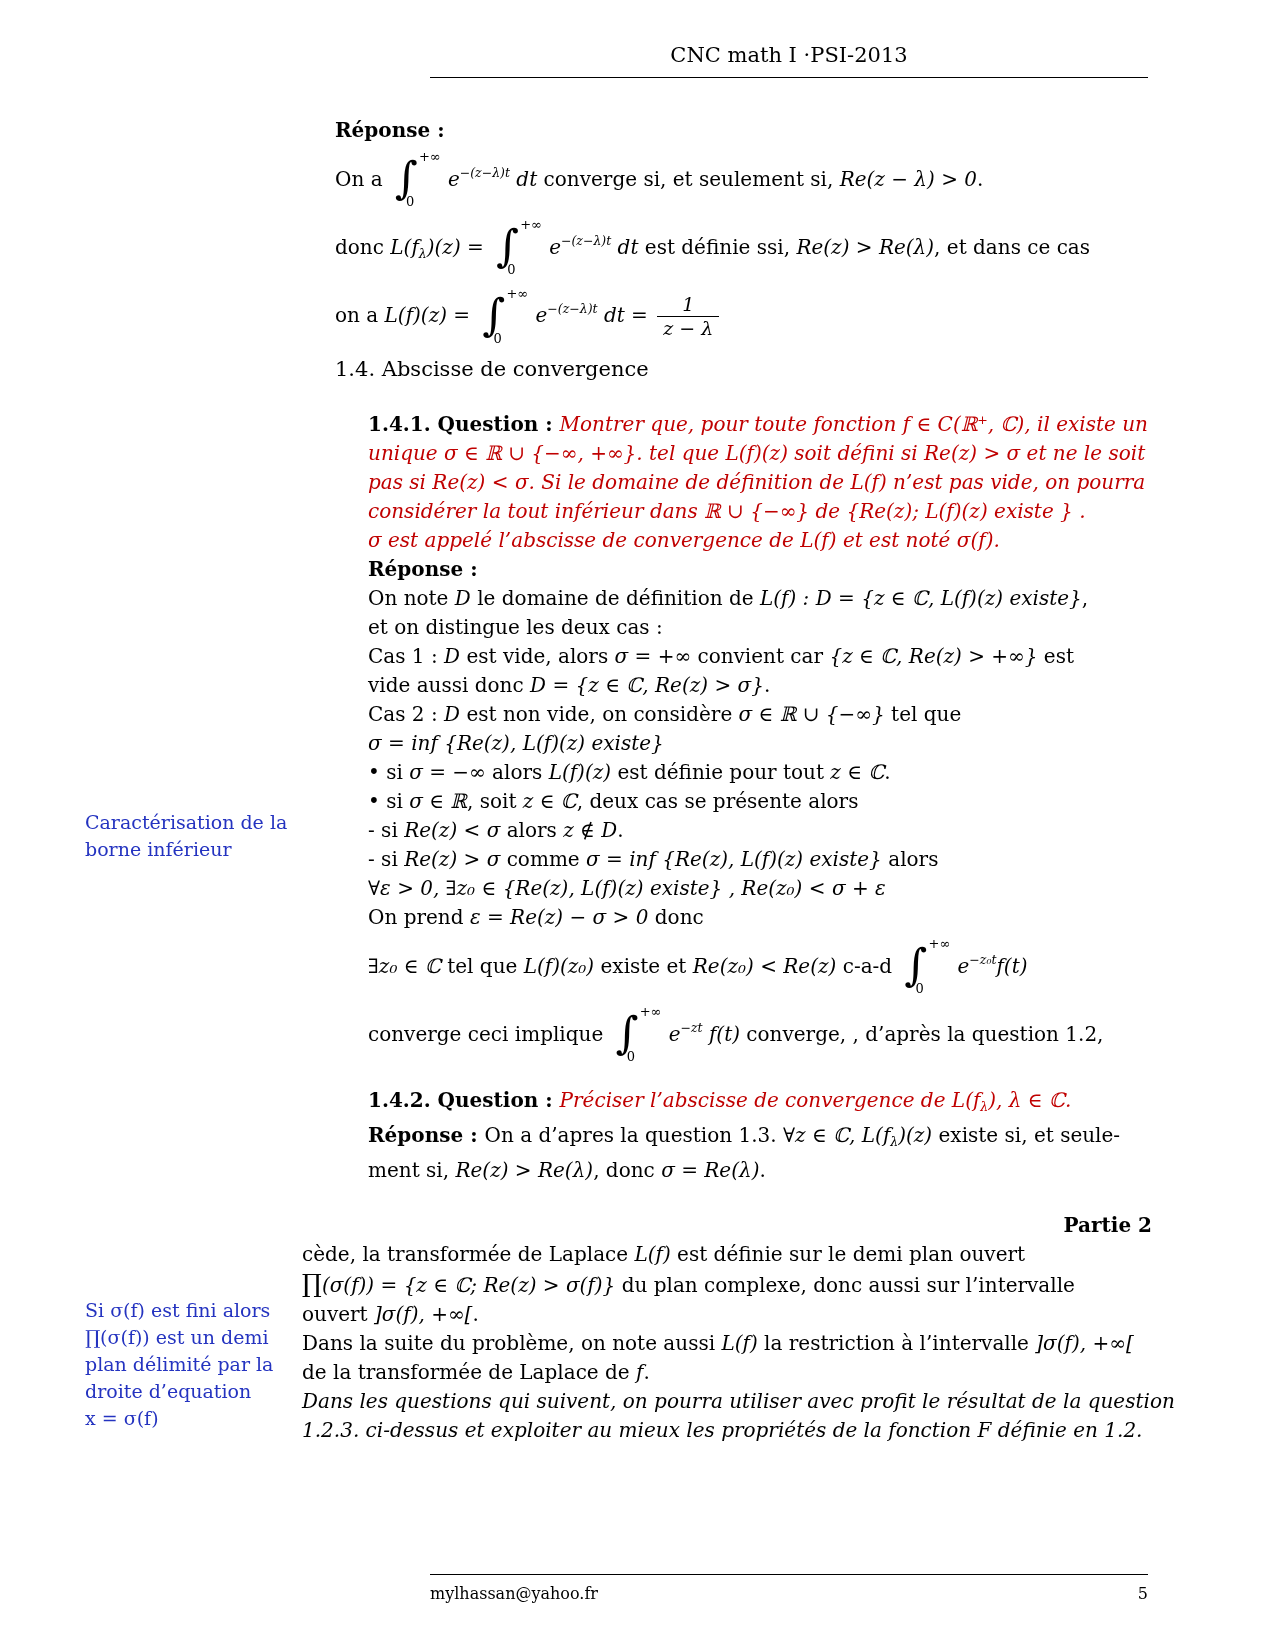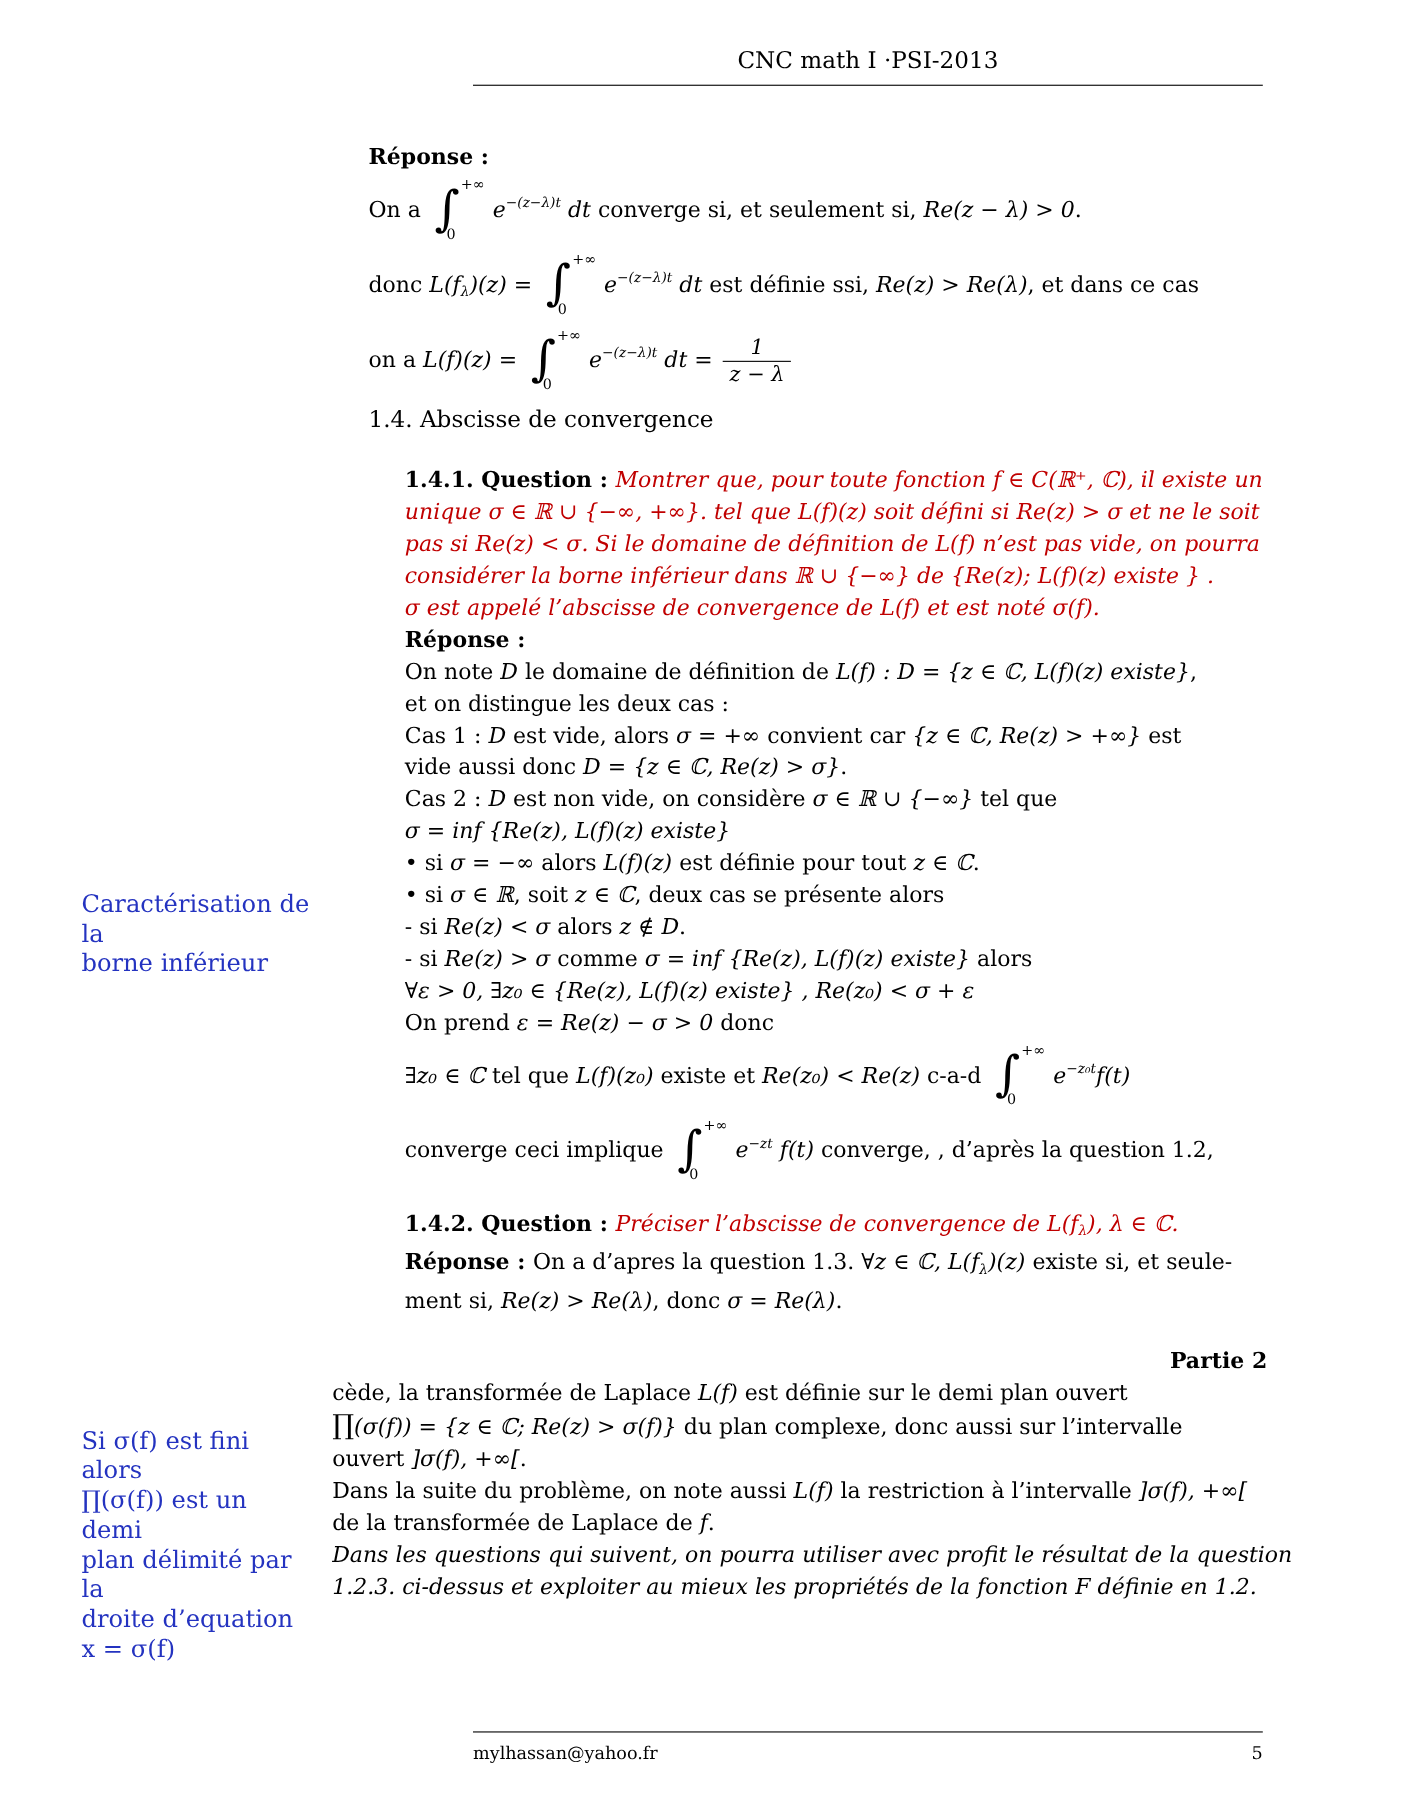--- a/index.html
+++ b/index.html
@@ -26,28 +26,28 @@
   .footer{
     position:absolute; left:430px; top:1558px; width:718px;
     border-top:1.6px solid #000; padding-top:9px;
   }
   .footer-row{ display:flex; justify-content:space-between; align-items:baseline;
     font-size:16px; }
   .footer-email{ color:#000; text-decoration:none; }
 
   
   .margin-note{
-    position:absolute; left:74px; width:210px;
-    color:var(--blue); font-size:22px; line-height:27px;
+    position:absolute; left:85px; width:210px;
+    color:var(--blue); font-size:19px; line-height:27px;
   }
   .note1{ top:793px; }
   .note2{ top:1281px; }
 
   
-  .content{ position:absolute; left:302px; top:112px; width:850px; }
+  .content{ position:absolute; left:302px; top:100px; width:850px; }
   .line{ font-size:20px; line-height:29px; min-height:29px; white-space:nowrap; }
   .ind1{ margin-left:33px; }
   .ind2{ margin-left:66px; }
   .center{ text-align:right; }
   .sec{ margin-top:5px; font-size:21px; }
   .gap-lg{ margin-top:26px; }
   .gap-md{ margin-top:18px; }
   .tall{ padding:12px 0 10px; }
 
   .seg{ display:inline; }
@@ -101,21 +101,21 @@
 
   <main class="content">
       <div class="line ind1"><span class="seg b">Réponse :</span></div>
       <div class="line ind1 tall"><span class="seg n">On a </span><span class="int"><span class="g">∫</span><span class="lt">+∞</span><span class="lb">0</span></span><span class="seg i">e</span><span class="seg sup">−(z−λ)t</span><span class="seg i"> dt</span><span class="seg n"> converge si, et seulement si, </span><span class="seg i">Re(z − λ) &gt; 0</span><span class="seg n">.</span></div>
       <div class="line ind1 tall"><span class="seg n">donc </span><span class="seg i">L(f</span><span class="seg i sub">λ</span><span class="seg i">)(z) = </span><span class="int"><span class="g">∫</span><span class="lt">+∞</span><span class="lb">0</span></span><span class="seg i">e</span><span class="seg sup">−(z−λ)t</span><span class="seg i"> dt</span><span class="seg n"> est définie ssi, </span><span class="seg i">Re(z) &gt; Re(λ)</span><span class="seg n">, et dans ce cas</span></div>
       <div class="line ind1 tall"><span class="seg n">on a </span><span class="seg i">L(f)(z) = </span><span class="int"><span class="g">∫</span><span class="lt">+∞</span><span class="lb">0</span></span><span class="seg i">e</span><span class="seg sup">−(z−λ)t</span><span class="seg i"> dt</span><span class="seg n"> = </span><span class="frac"><span class="num">1</span><span class="den">z − λ</span></span></div>
       <div class="line ind1 sec"><span class="seg n">1.4. Abscisse de convergence</span></div>
       <div class="line ind2 gap-lg"><span class="seg b">1.4.1. </span><span class="seg b">Question : </span><span class="seg r">Montrer que, pour toute fonction f ∈ C(ℝ⁺, ℂ), il existe un</span></div>
       <div class="line ind2"><span class="seg r">unique σ ∈ ℝ ∪ {−∞, +∞}. tel que L(f)(z) soit défini si Re(z) &gt; σ et ne le soit</span></div>
       <div class="line ind2"><span class="seg r">pas si Re(z) &lt; σ. Si le domaine de définition de L(f) n’est pas vide, on pourra</span></div>
-      <div class="line ind2"><span class="seg r">considérer la borne inférieur dans ℝ ∪ {−∞} de {Re(z); L(f)(z) existe } .</span></div>
+      <div class="line ind2"><span class="seg r">considérer la tout inférieur dans ℝ ∪ {−∞} de {Re(z); L(f)(z) existe } .</span></div>
       <div class="line ind2"><span class="seg r">σ est appelé l’abscisse de convergence de L(f) et est noté σ(f).</span></div>
       <div class="line ind2"><span class="seg b">Réponse :</span></div>
       <div class="line ind2"><span class="seg n">On note </span><span class="seg i">D</span><span class="seg n"> le domaine de définition de </span><span class="seg i">L(f) : D = {z ∈ ℂ, L(f)(z) existe}</span><span class="seg n">,</span></div>
       <div class="line ind2"><span class="seg n">et on distingue les deux cas :</span></div>
       <div class="line ind2"><span class="seg n">Cas 1 : </span><span class="seg i">D</span><span class="seg n"> est vide, alors </span><span class="seg i">σ = +∞</span><span class="seg n"> convient car </span><span class="seg i">{z ∈ ℂ, Re(z) &gt; +∞}</span><span class="seg n"> est</span></div>
       <div class="line ind2"><span class="seg n">vide aussi donc </span><span class="seg i">D = {z ∈ ℂ, Re(z) &gt; σ}</span><span class="seg n">.</span></div>
       <div class="line ind2"><span class="seg n">Cas 2 : </span><span class="seg i">D</span><span class="seg n"> est non vide, on considère </span><span class="seg i">σ ∈ ℝ ∪ {−∞}</span><span class="seg n"> tel que</span></div>
       <div class="line ind2"><span class="seg i">σ = inf {Re(z), L(f)(z) existe}</span></div>
       <div class="line ind2"><span class="seg n">• si </span><span class="seg i">σ = −∞</span><span class="seg n"> alors </span><span class="seg i">L(f)(z)</span><span class="seg n"> est définie pour tout </span><span class="seg i">z ∈ ℂ</span><span class="seg n">.</span></div>
       <div class="line ind2"><span class="seg n">• si </span><span class="seg i">σ ∈ ℝ</span><span class="seg n">, soit </span><span class="seg i">z ∈ ℂ</span><span class="seg n">, deux cas se présente alors</span></div>

